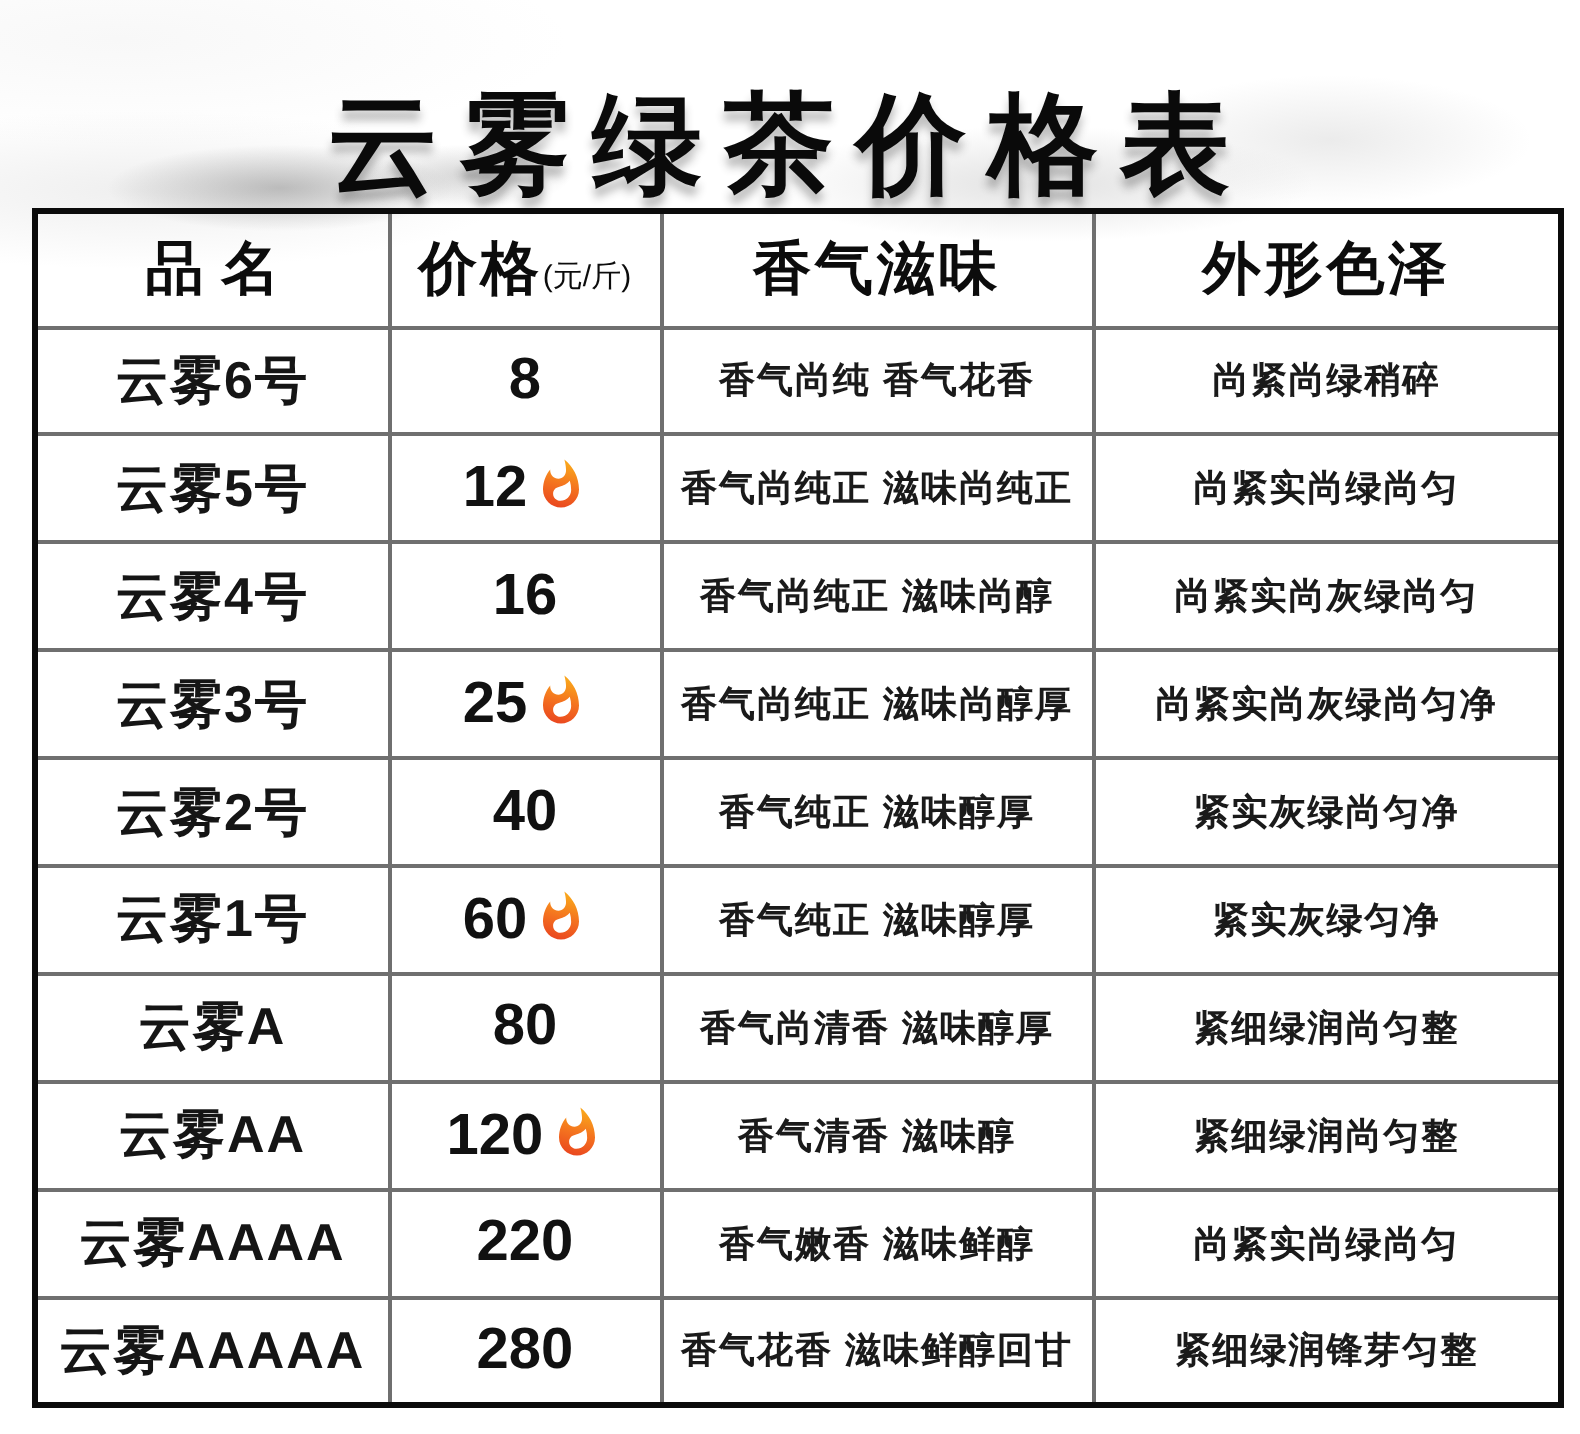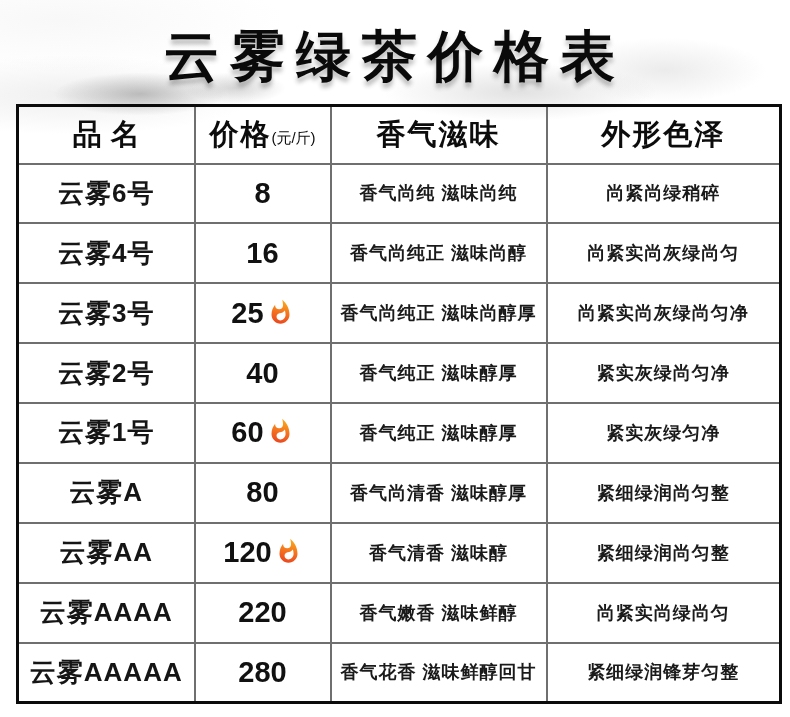--- a/index.html
+++ b/index.html
@@ -14,21 +14,21 @@
       radial-gradient(ellipse 190px 40px at 520px 92px, rgba(150,150,150,0.28), rgba(150,150,150,0) 72%),
       radial-gradient(ellipse 140px 45px at 665px 70px, rgba(165,165,165,0.22), rgba(165,165,165,0) 72%),
       radial-gradient(ellipse 260px 55px at 70px 95px,  rgba(175,175,175,0.20), rgba(175,175,175,0) 72%),
       radial-gradient(ellipse 300px 70px at 60px 20px,  rgba(205,205,205,0.14), rgba(205,205,205,0) 75%);
     overflow: hidden;
     color: #111;
   }
 
   .title {
     position: absolute;
-    top: 20px; left: 0; width: 790px;
+    top: 36px; left: 0; width: 790px;
     text-align: center;
     font-size: 55px;
     font-weight: 900;
     letter-spacing: 11px;
     color: #0a0a0a;
     text-shadow: 0 5px 4px rgba(40,40,40,0.30);
     white-space: nowrap;
   }
 
   table.price-table {
@@ -127,22 +127,30 @@
       <th class="h-name">品名</th>
       <th><span>价格</span><span class="unit">(元/斤)</span></th>
       <th>香气滋味</th>
       <th>外形色泽</th>
     </tr>
   </thead>
   <tbody>
     <tr>
       <td class="name">云雾6号</td>
       <td class="price"><span>8</span></td>
-      <td class="desc">香气尚纯 滋味尚纯</td>
+      <td class="desc">香气尚纯 香气花香</td>
       <td class="desc">尚紧尚绿稍碎</td>
+    </tr>
+    <tr>
+      <td class="name">云雾5号</td>
+      <td class="price"><span>12</span><span class="flame"><svg viewBox="0 0 24 24">
+              <path fill="url(#flameGrad)" d="M13.5.67s.74 2.65.74 4.8c0 2.06-1.35 3.73-3.41 3.73-2.07 0-3.63-1.67-3.63-3.73l.03-.36C5.21 7.51 4 10.62 4 14c0 4.42 3.58 8 8 8s8-3.58 8-8C20 8.61 17.41 3.8 13.5.67zM11.71 19c-1.78 0-3.22-1.4-3.22-3.14 0-1.62 1.05-2.76 2.81-3.12 1.77-.36 3.6-1.21 4.62-2.58.39 1.29.59 2.65.59 4.04 0 2.65-2.15 4.8-4.8 4.8z"></path>
+            </svg></span></td>
+      <td class="desc">香气尚纯正 滋味尚纯正</td>
+      <td class="desc">尚紧实尚绿尚匀</td>
     </tr>
     <tr>
       <td class="name">云雾4号</td>
       <td class="price"><span>16</span></td>
       <td class="desc">香气尚纯正 滋味尚醇</td>
       <td class="desc">尚紧实尚灰绿尚匀</td>
     </tr>
     <tr>
       <td class="name">云雾3号</td>
       <td class="price"><span>25</span><span class="flame"><svg viewBox="0 0 24 24">

